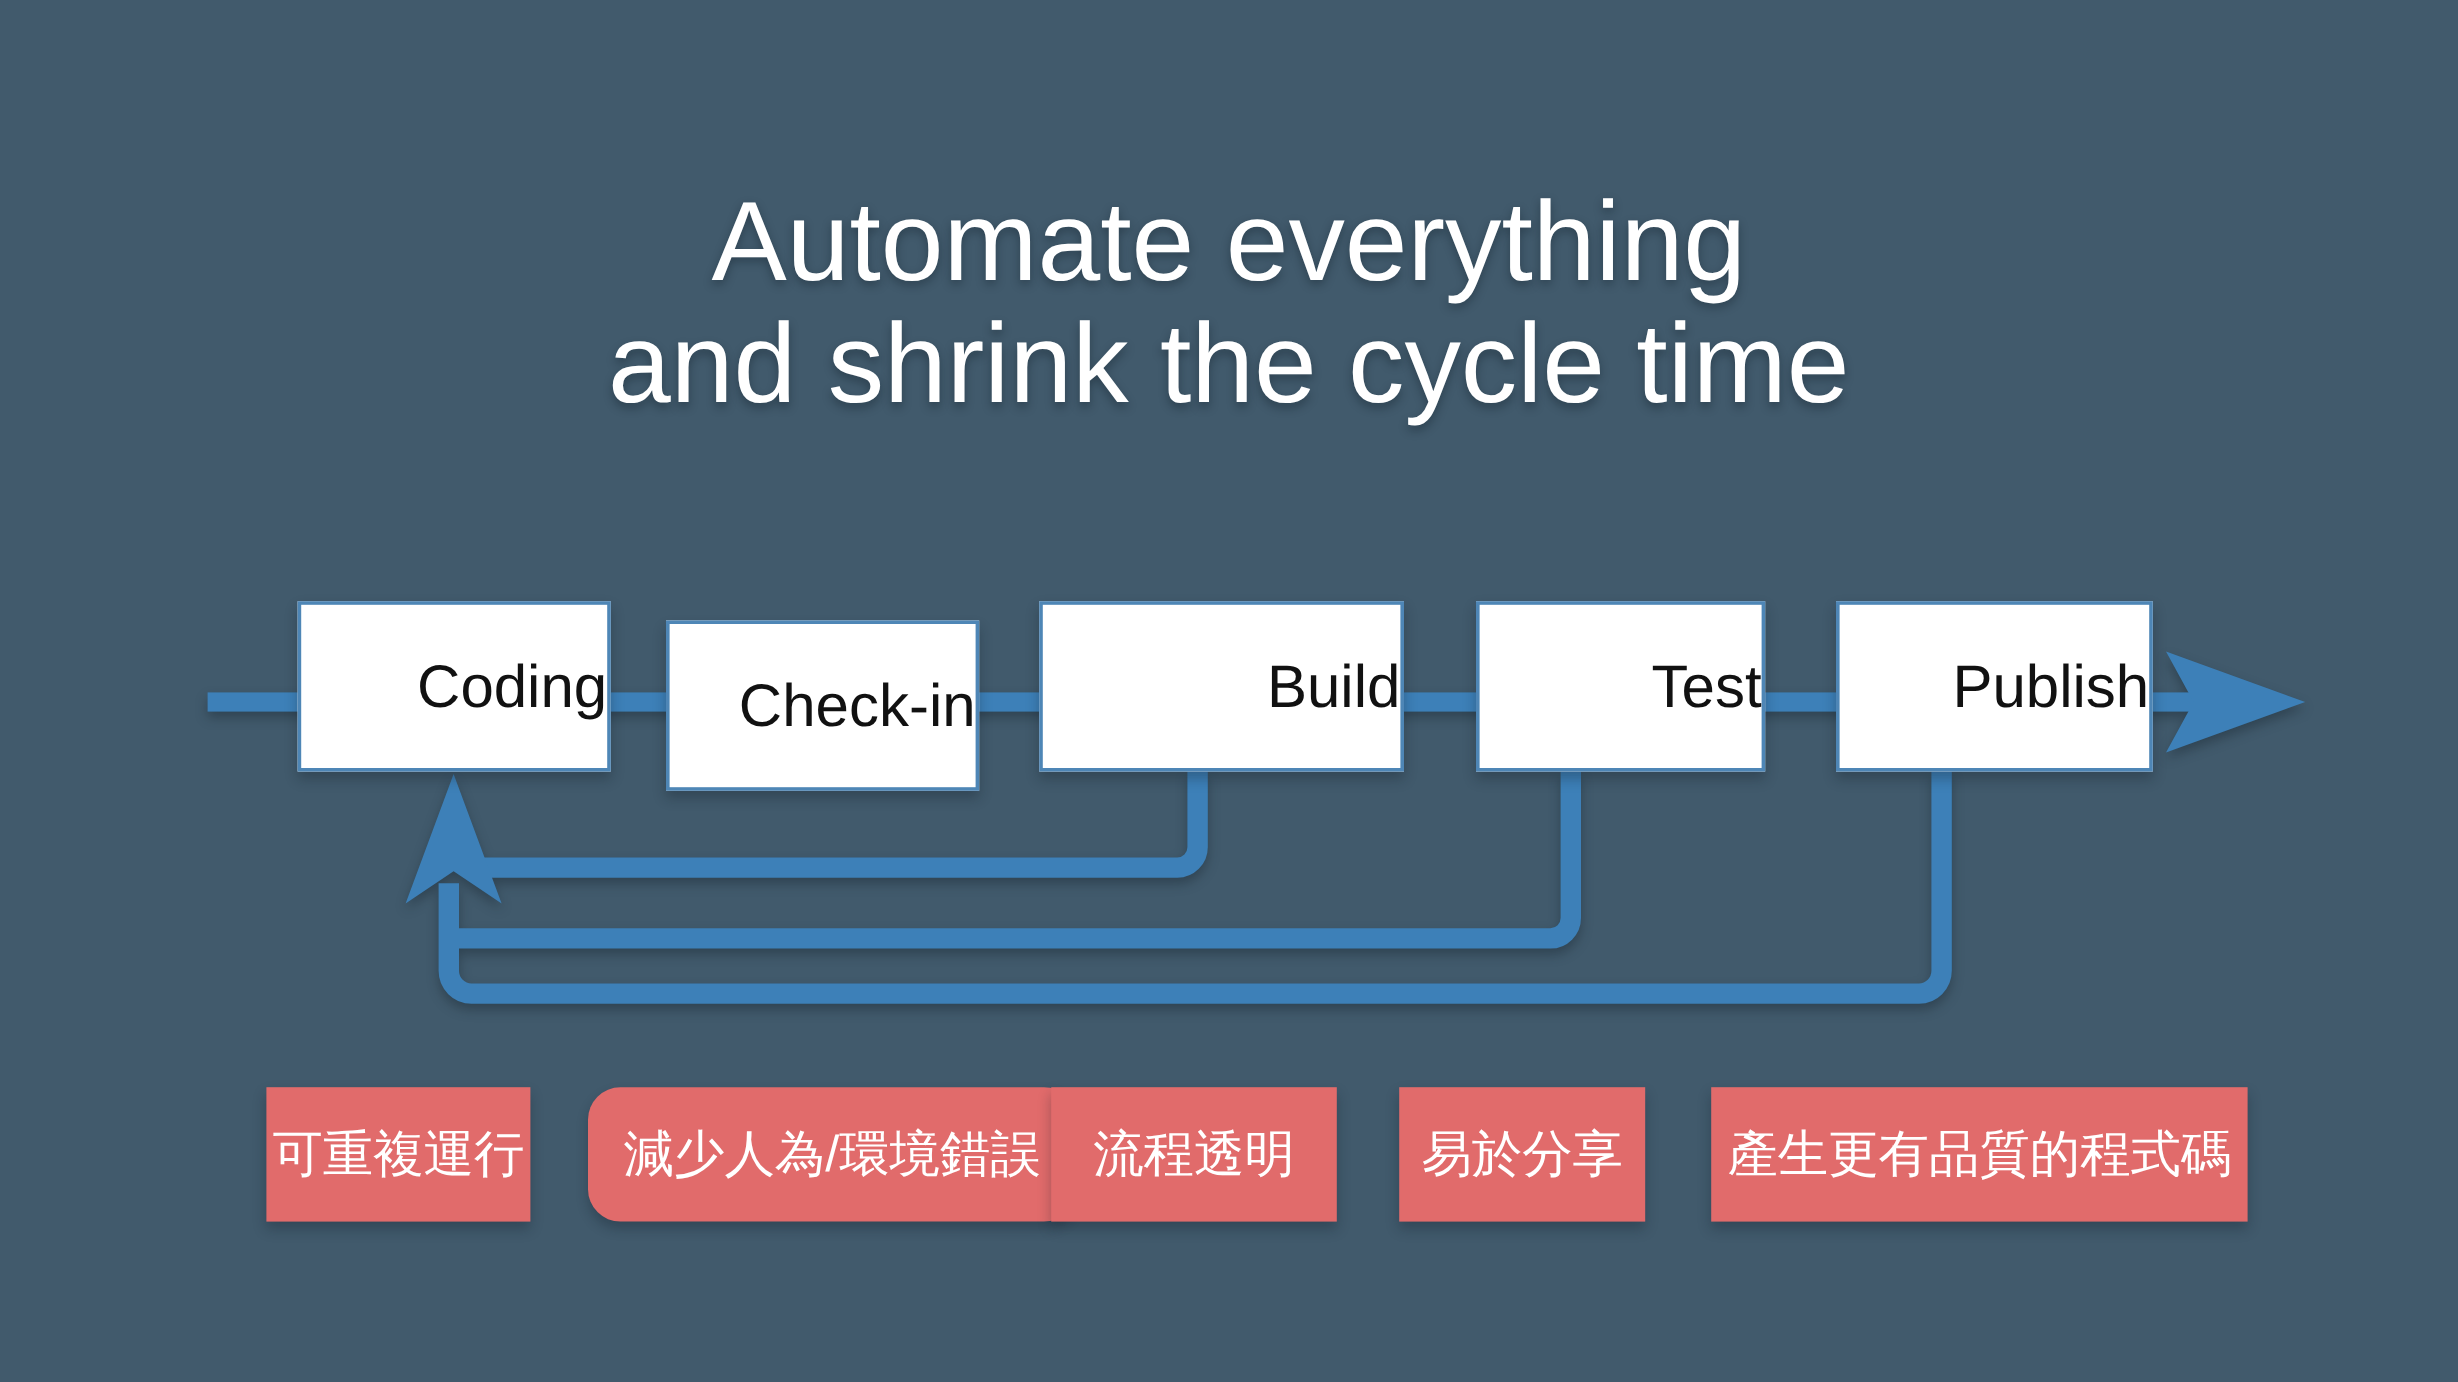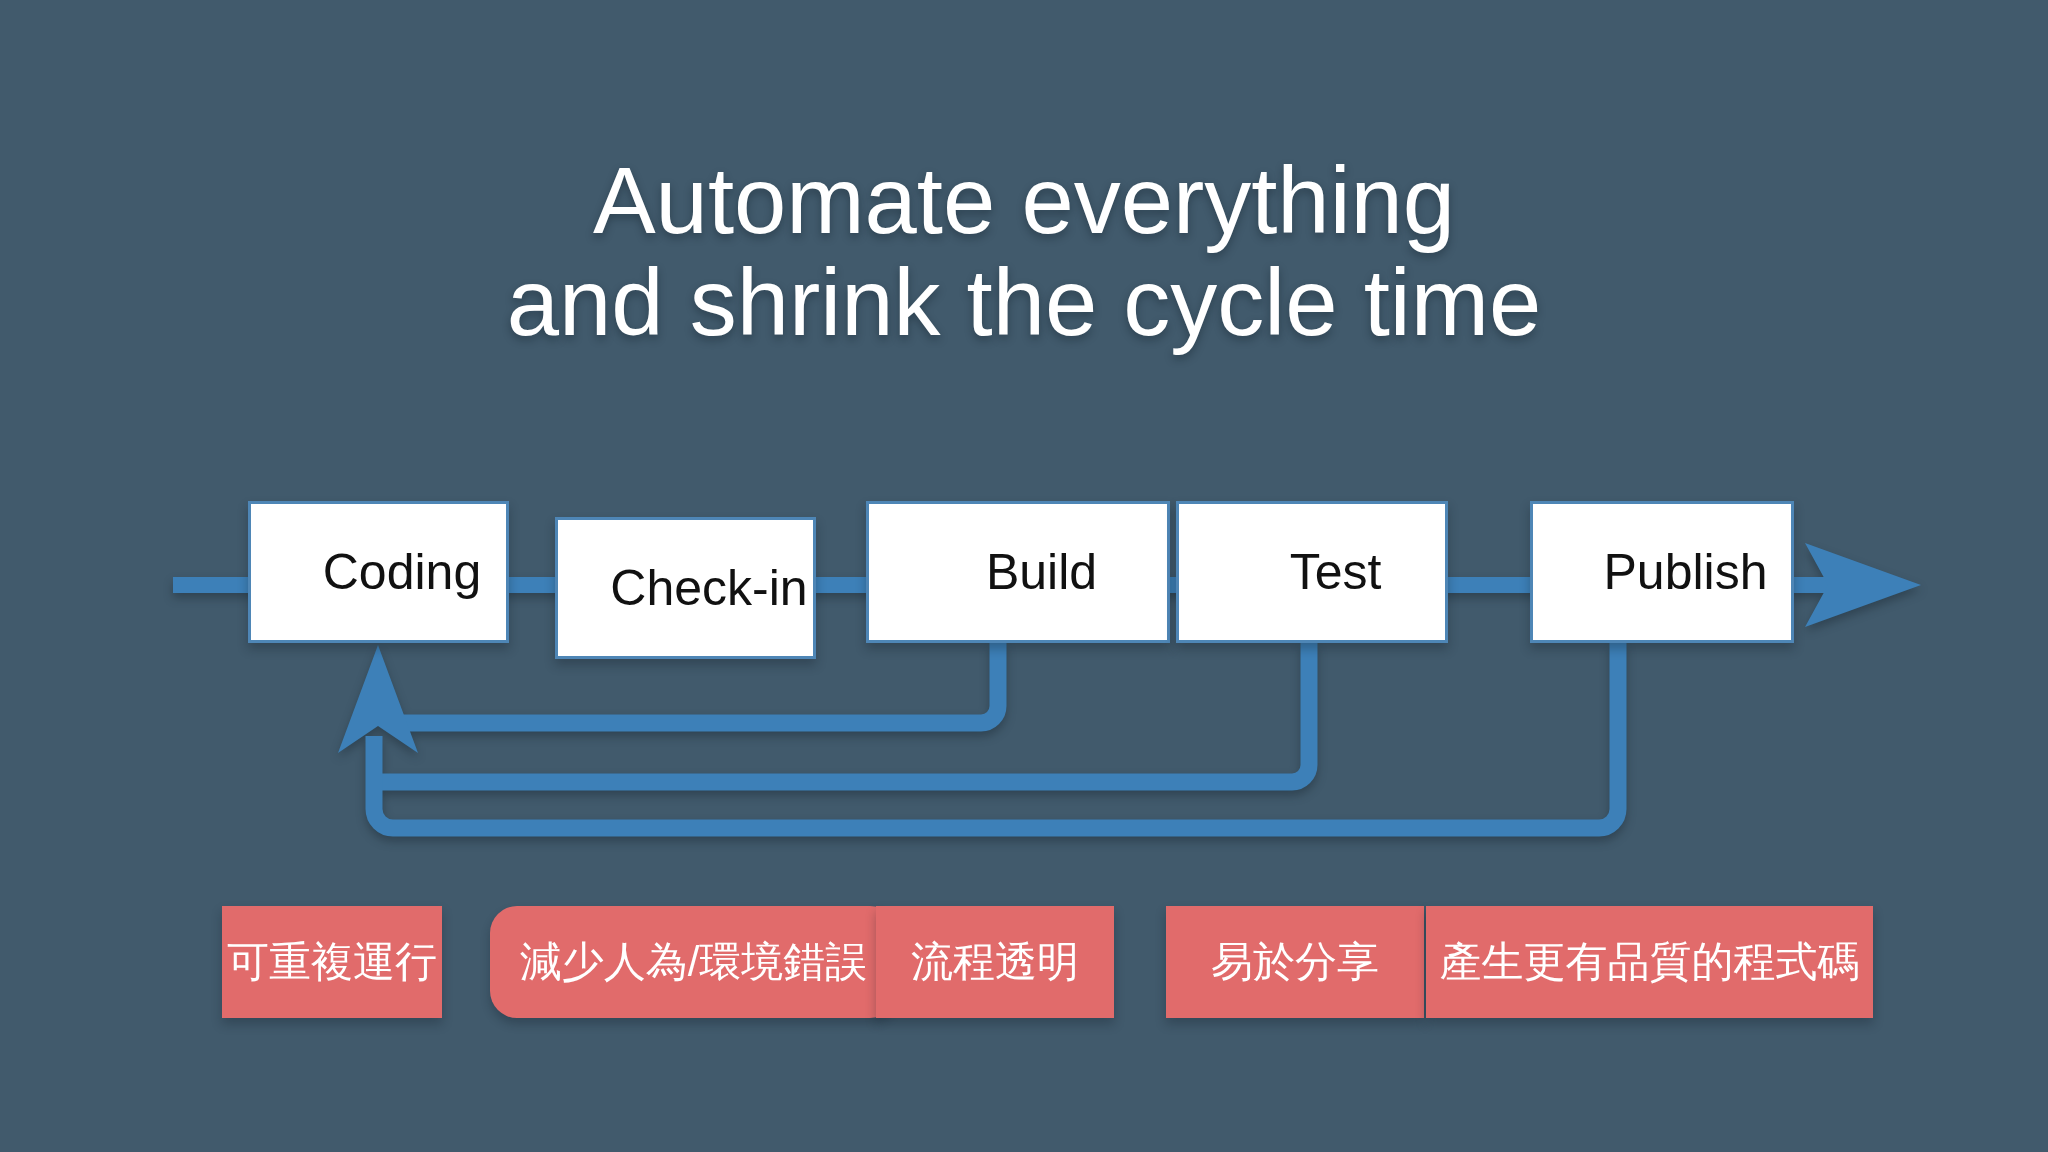--- a/index.html
+++ b/index.html
@@ -36,44 +36,44 @@
   .conn-main{fill:var(--blue);}
   .arrowhead{fill:var(--blue);}
   .conn-shadow{filter:drop-shadow(0 5px 5px rgba(15,25,35,.35));}
 
   
   .stage{
     position:absolute;top:501px;height:142px;z-index:2;
     background:#ffffff;
     border:3px solid var(--box-border);
     box-sizing:border-box;
-    display:flex;align-items:center;justify-content:center;
+    display:flex;align-items:center;justify-content:flex-end;
     color:var(--stage-text);font-size:50px;
     box-shadow:0 6px 10px rgba(15,25,35,.30);
     padding-left:47px;
   }
   .stage-0{left:248px;width:261px;}
   .stage-1{left:555px;width:261px;margin-top:16px;}
   .stage-2{left:866px;width:304px;}
-  .stage-3{left:1176px;width:272px;}
+  .stage-3{left:1230px;width:241px;}
   .stage-4{left:1486px;width:264px;margin-left:44px;}
 
   
   .benefit{
     position:absolute;top:906px;height:112px;z-index:2;
     background:var(--red);
     display:flex;align-items:center;justify-content:center;
     color:var(--benefit-text);font-size:42px;
     box-shadow:0 6px 10px rgba(15,25,35,.28);
     white-space:nowrap;
   }
   .benefit-0{left:222px;width:220px;justify-content:center;}
   .benefit-1{left:490px;width:407px;border-radius:27px;}
   .benefit-2{left:876px;width:238px;}
-  .benefit-3{left:1166px;width:258px;}
+  .benefit-3{left:1166px;width:205px;}
   .benefit-4{left:1426px;width:447px;}
 </style>
 </head>
 <body>
 
 <div class="slide">
 
   <h1 class="title">
     <span class="line">Automate everything</span>
     <span class="line">and shrink the cycle time</span>

